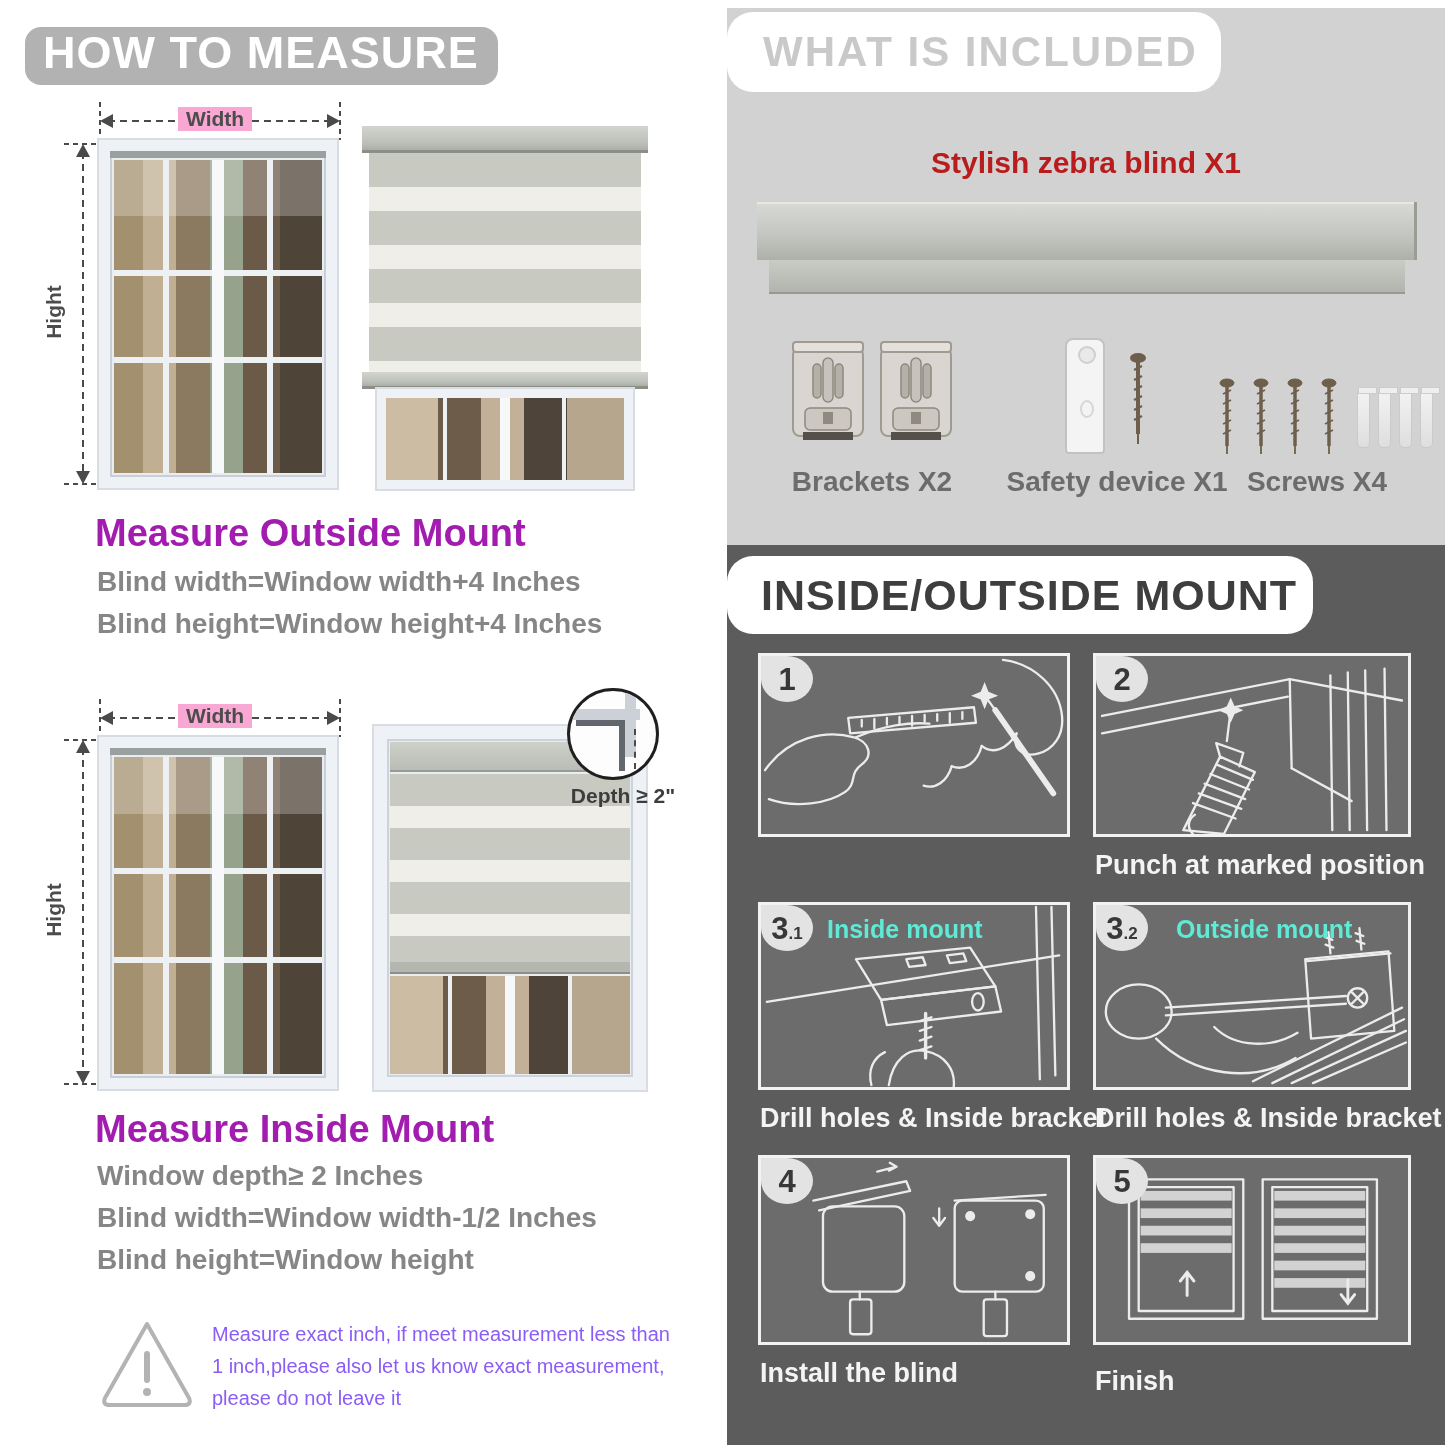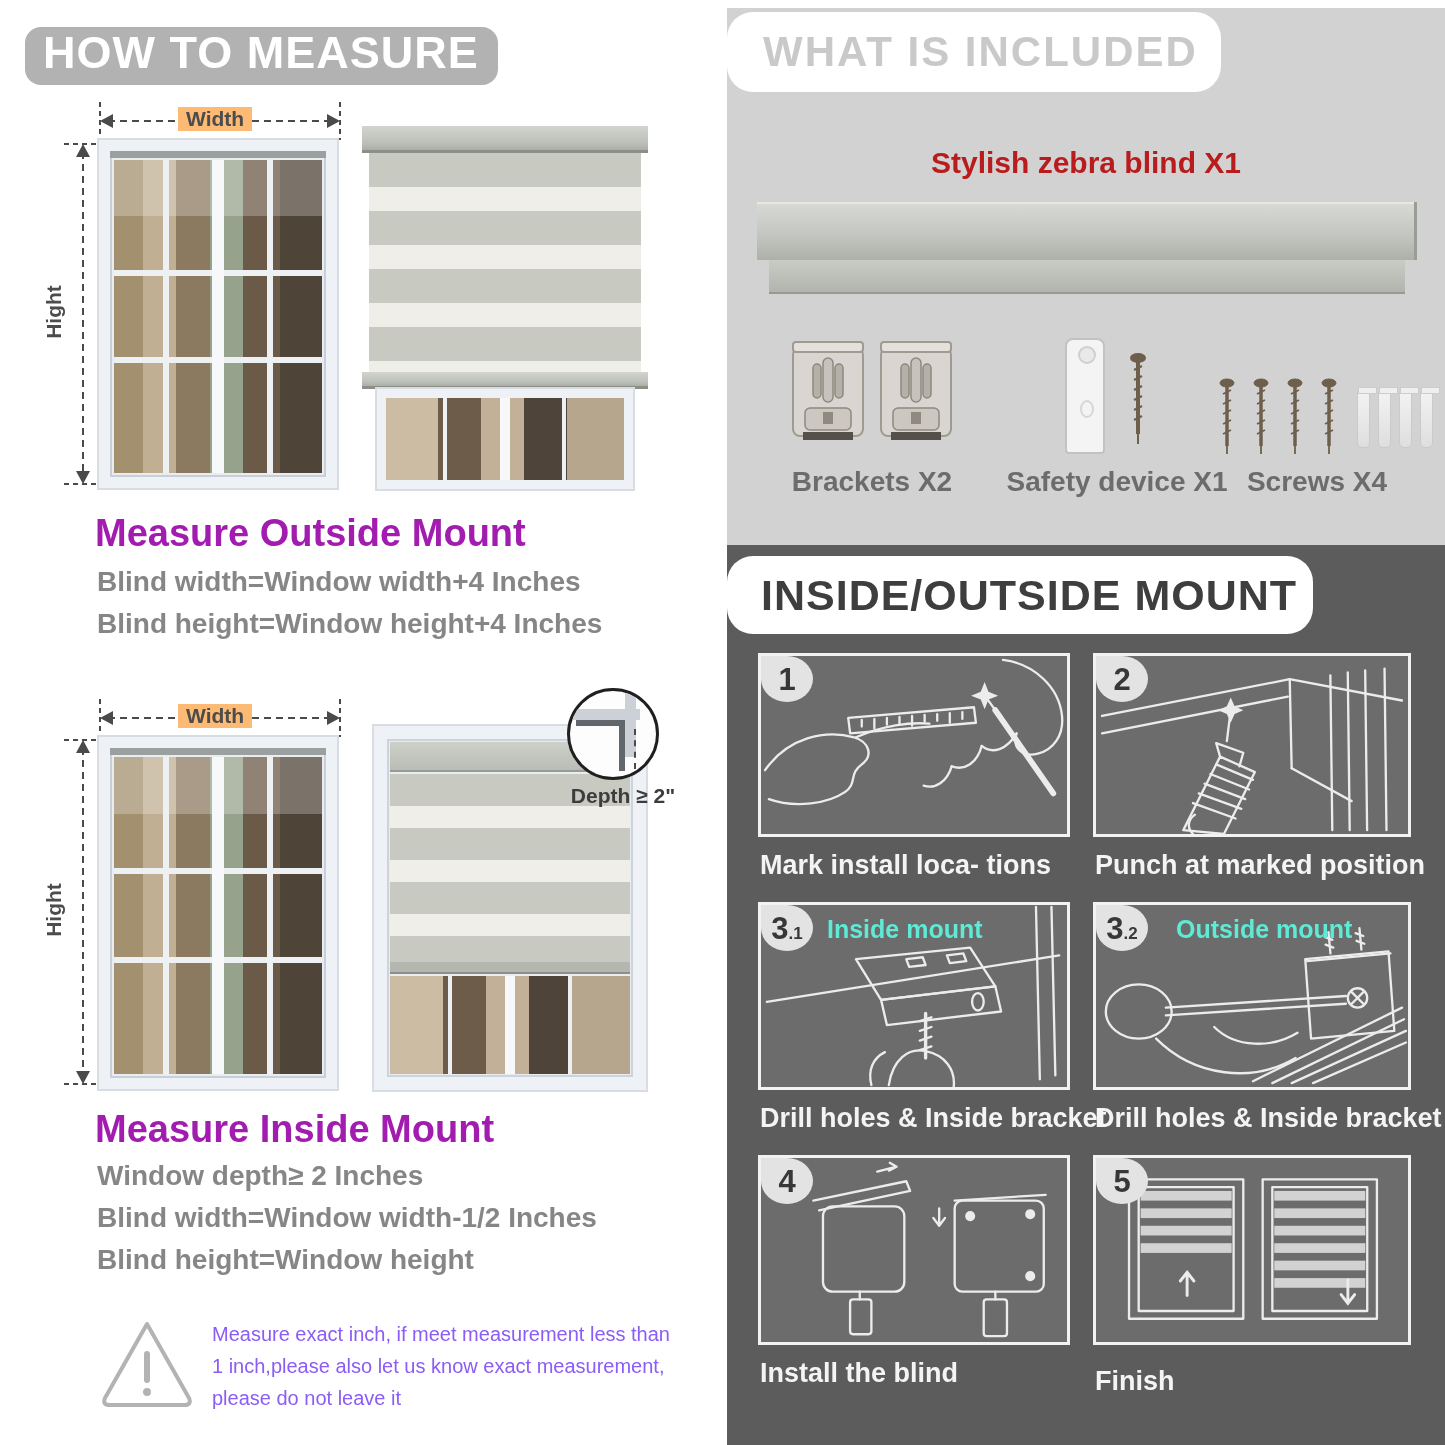--- a/index.html
+++ b/index.html
@@ -21,21 +21,21 @@
       linear-gradient(90deg, transparent 0 calc(50% - 6px), #f6f8fa calc(50% - 6px) calc(50% + 6px), transparent calc(50% + 6px)),
       linear-gradient(90deg, transparent 0 calc(25% - 3px), #eef1f3 calc(25% - 3px) calc(25% + 3px), transparent calc(25% + 3px)),
       linear-gradient(90deg, transparent 0 calc(75% - 3px), #eef1f3 calc(75% - 3px) calc(75% + 3px), transparent calc(75% + 3px)),
       linear-gradient(0deg, transparent 0 calc(36% - 3px), #eef1f3 calc(36% - 3px) calc(36% + 3px), transparent calc(36% + 3px)),
       linear-gradient(0deg, transparent 0 calc(64% - 3px), #eef1f3 calc(64% - 3px) calc(64% + 3px), transparent calc(64% + 3px)),
       linear-gradient(180deg, rgba(255,255,255,.25) 0 18%, rgba(0,0,0,0) 18%),
       linear-gradient(90deg, #a3906f 0 14%, #c0af92 14% 30%, #8c7a60 30% 46%, #97a28c 46% 62%, #6b5a48 62% 80%, #4f4438 80% 100%);
   }
 
   
-  .dim-label { position:absolute; font-size:21px; font-weight:bold; color:#4c4c4c; background:#fdba74; padding:0 8px; z-index:3; }
+  .dim-label { position:absolute; font-size:21px; font-weight:bold; color:#4c4c4c; background:#f9a8d4; padding:0 8px; z-index:3; }
   .rot { transform:rotate(-90deg); background:transparent; }
 
   
   .rail { position:absolute; background:linear-gradient(180deg,#d2d5cf 0%,#bcc0b9 70%,#aaaea7 100%); border-bottom:3px solid #8b8f88; }
   .fabric { position:absolute; background:repeating-linear-gradient(180deg,#c8cac2 0 34px,#efeee8 34px 58px); }
   .stub { position:absolute; border:9px solid #eef1f5; box-shadow:0 0 0 2px #d8dde3;
     background-image:
       linear-gradient(90deg, transparent 0 calc(50% - 5px), #f6f8fa calc(50% - 5px) calc(50% + 5px), transparent calc(50% + 5px)),
       linear-gradient(90deg, transparent 0 calc(25% - 2px), #eef1f3 calc(25% - 2px) calc(25% + 2px), transparent calc(25% + 2px)),
       linear-gradient(90deg, transparent 0 calc(75% - 2px), #eef1f3 calc(75% - 2px) calc(75% + 2px), transparent calc(75% + 2px)),
@@ -285,21 +285,20 @@
         <path d="M226,93 C221,111 208,119 195,114"></path>
         <path d="M195,114 C190,130 178,138 166,134"></path>
       </g>
       <path d="M229,27 L233,37 L243,41 L233,45 L229,55 L225,45 L215,41 L225,37 Z" fill="#ececec"></path>
     </svg>
     <div class="badge">
       <span class="main">1</span>
         <span class="sub"></span>
     </div>
   </div>
-  <div class="caption" style="left:33px; top:305px;">Mark install loca- tions</div>
 
   <div class="step-card" style="left:366px; top:108px; width:318px; height:184px;">
     <svg viewBox="0 0 318 184" width="312" height="178">
       <g fill="none" stroke="#ececec" stroke-width="2.4" stroke-linecap="round" stroke-linejoin="round">
         <path d="M4,62 L198,24 L314,46"></path>
         <path d="M4,80 L196,42"></path>
         <path d="M198,24 L200,116"></path>
         <path d="M200,116 L262,150"></path>
         <path d="M240,20 L242,180 M258,17 L260,180 M276,15 L278,180 M296,13 L298,180"></path>
         <path d="M88,180 L126,104 L162,120 L130,184 Z"></path>

